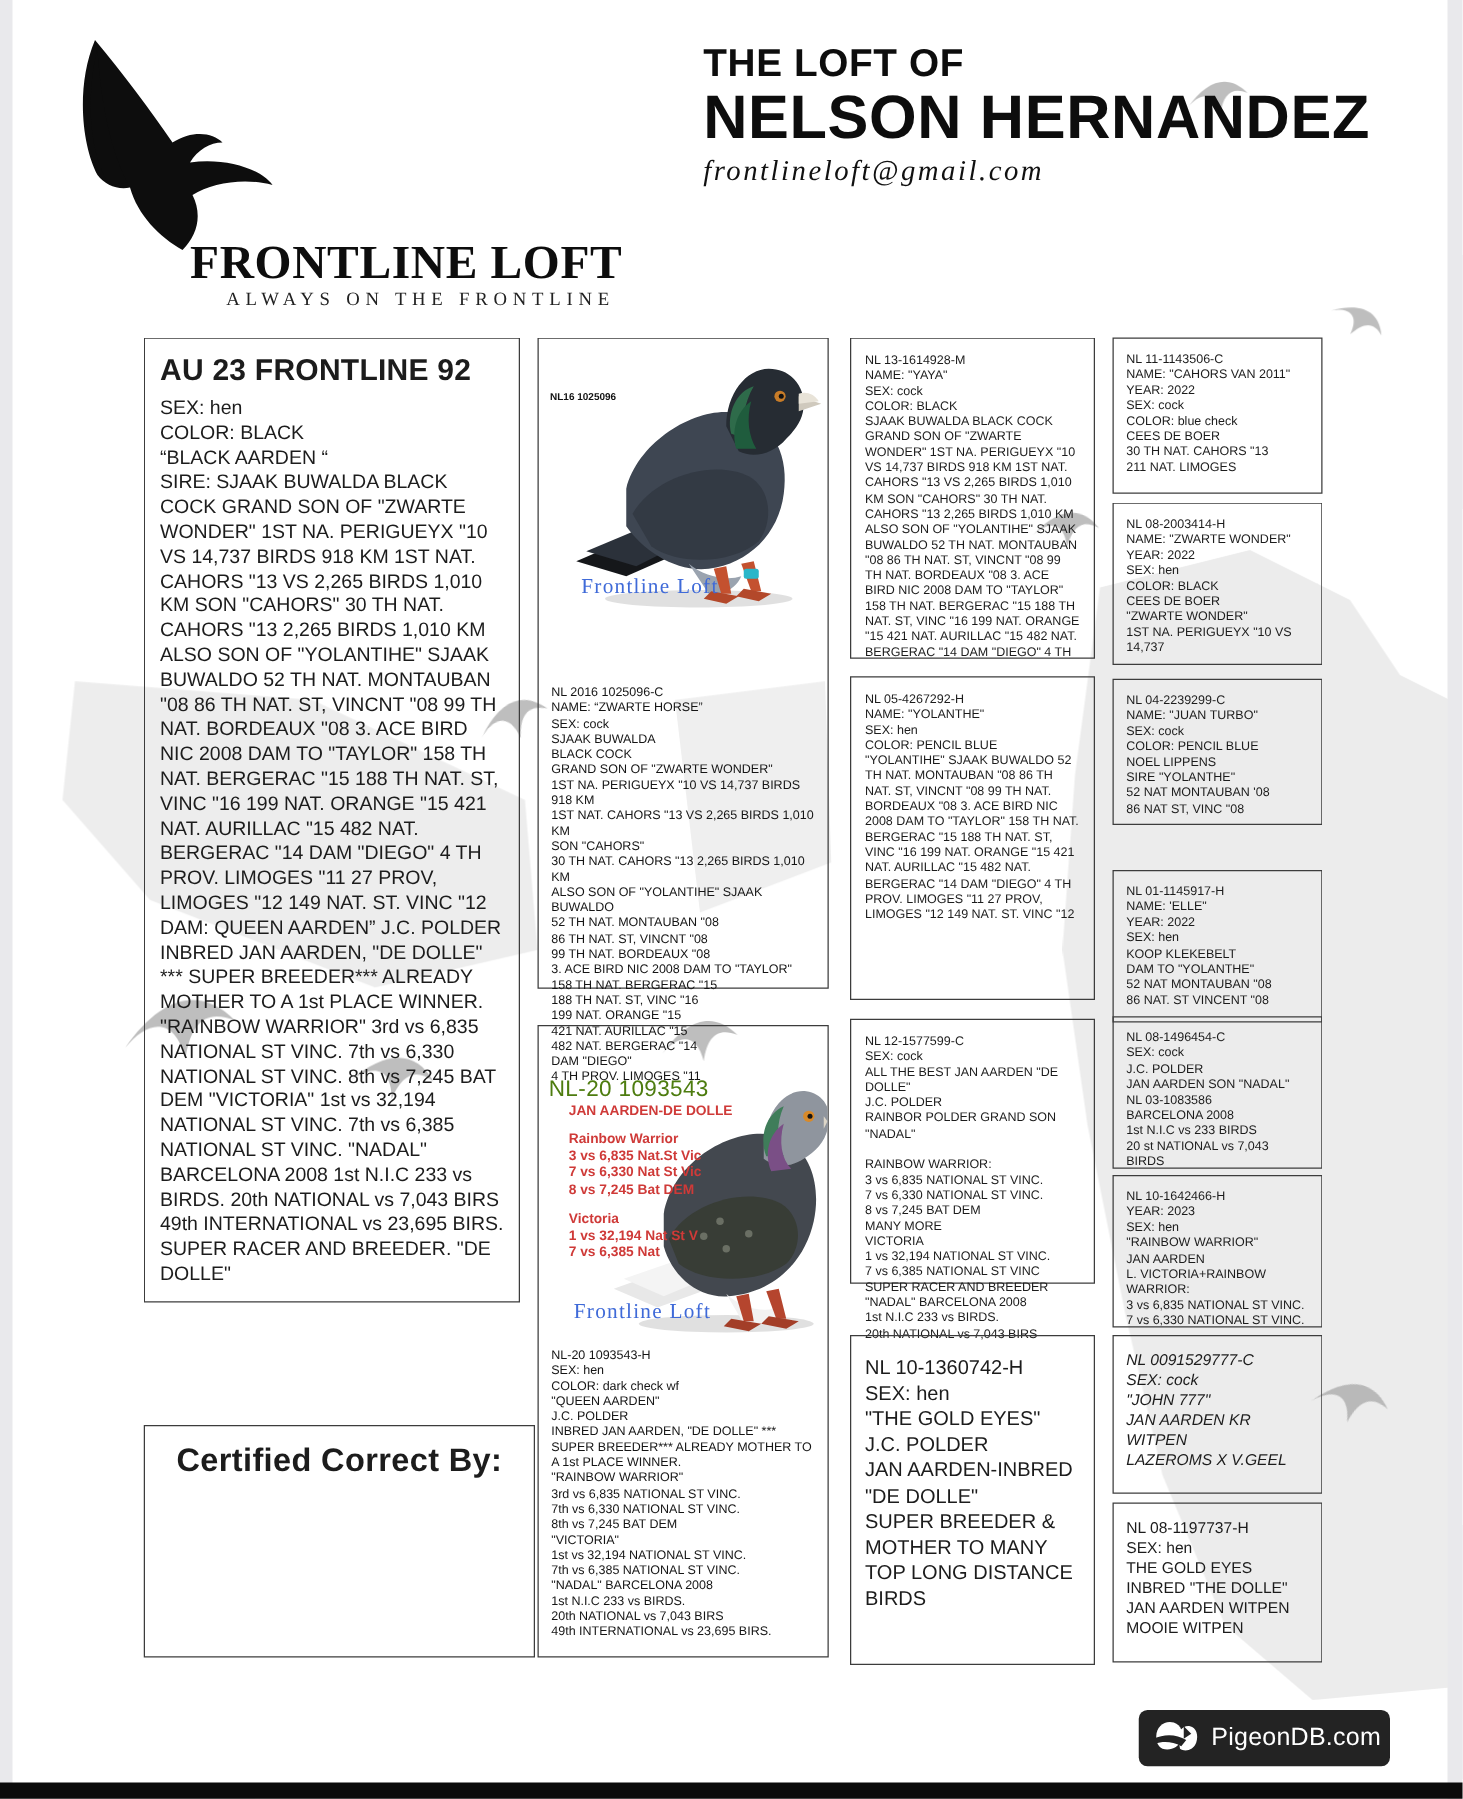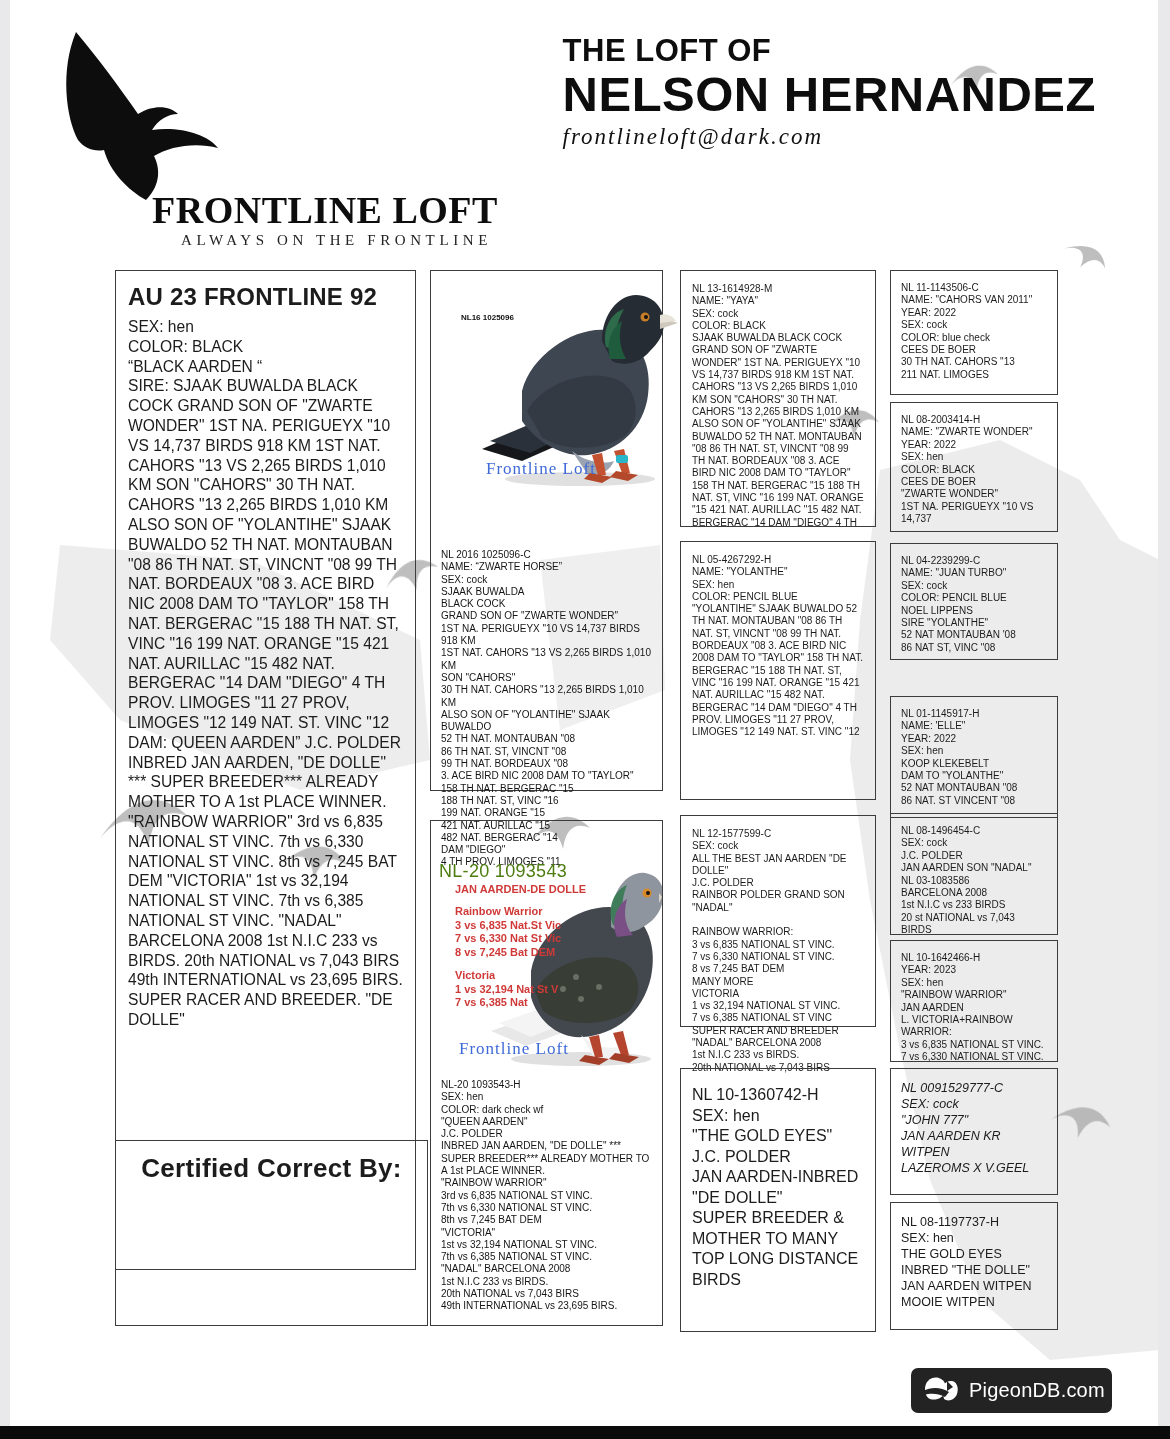--- a/index.html
+++ b/index.html
@@ -16,27 +16,27 @@
   .brand-name{position:absolute;left:152px;top:188px;font-family:"Liberation Serif","DejaVu Serif",serif;
               font-weight:bold;font-size:38px;letter-spacing:.5px;color:#0d0d0d;z-index:2;}
   .brand-tagline{position:absolute;left:181px;top:232px;font-family:"Liberation Serif","DejaVu Serif",serif;
               font-size:15px;letter-spacing:4.6px;color:#222;z-index:2;}
   .owner{position:absolute;right:74px;top:34px;text-align:left;z-index:2;}
   .owner .l1{font-size:31px;font-weight:bold;letter-spacing:.5px;line-height:34px;color:#0d0d0d;}
   .owner .l2{font-size:49px;font-weight:bold;letter-spacing:.5px;line-height:52px;color:#0d0d0d;}
   .owner .l3{font-family:"Liberation Serif","DejaVu Serif",serif;font-style:italic;font-size:23px;
              letter-spacing:2px;margin-top:4px;color:#111;}
   
-  .main-box{left:115px;top:270px;width:301px;height:1000px;padding:10px 12px;}
+  .main-box{left:115px;top:270px;width:301px;height:772px;padding:10px 12px;}
   .main-title{font-size:24px;font-weight:bold;letter-spacing:.2px;margin:2px 0 6px 0;}
   .main-body{font-size:15.6px;line-height:19.8px;}
   .cert-box{left:115px;top:1140px;width:313px;height:186px;}
   .cert-label{text-align:center;margin-top:12px;font-size:26px;font-weight:bold;letter-spacing:.3px;}
   
-  .sire-box{left:430px;top:270px;width:233px;height:521px;padding-left:21px;}
+  .sire-box{left:430px;top:270px;width:233px;height:521px;}
   .dam-box{left:430px;top:820px;width:233px;height:506px;}
   .photo{position:relative;width:100%;background:#fff0;}
   .ringlbl{position:absolute;left:9px;top:42px;font-size:8px;font-weight:bold;color:#111;}
   .photowm{position:absolute;font-family:"Liberation Serif","DejaVu Serif",serif;font-size:17px;color:#3f6ad8;letter-spacing:1px;}
   .smalltext{position:absolute;left:0;right:0;padding:0 10px;font-size:10px;line-height:12.3px;color:#151515;}
   .ov-ring{position:absolute;left:8px;top:40px;font-size:18px;color:#4d7c0f;letter-spacing:.3px;}
   .ov-red{position:absolute;left:24px;color:#cf3a38;font-weight:bold;font-size:11px;line-height:13.5px;}
   
   .c3{left:680px;width:196px;padding:12px 11px;font-size:10px;line-height:12.3px;}
   .c3.big{font-size:16px;line-height:20.5px;padding-top:16px;}
@@ -80,21 +80,21 @@
     <g fill="#0d0d0d">
       <path d="M18,2 C40,28 62,58 80,84 C96,74 112,76 120,84 C110,84 100,90 94,100 C120,96 150,104 160,118 C138,112 112,116 96,126 C104,142 100,158 88,170 C70,160 52,142 46,120 C36,122 26,118 20,110 C8,88 2,40 18,2 Z"></path>
       <path d="M20,8 C10,50 14,96 30,118 L44,116 C30,90 22,48 20,8 Z" opacity=".9"></path>
     </g>
   </svg>
   <div class="brand-name">FRONTLINE LOFT</div>
   <div class="brand-tagline">ALWAYS ON THE FRONTLINE</div>
   <div class="owner">
     <div class="l1">THE LOFT OF</div>
     <div class="l2">NELSON HERNANDEZ</div>
-    <div class="l3">frontlineloft@dark.com</div>
+    <div class="l3">frontlineloft@gmail.com</div>
   </div>
 
   <div class="box main-box">
     <div class="main-title">AU 23 FRONTLINE 92</div>
     <div class="main-body ml">SEX: hen
 COLOR: BLACK
 “BLACK AARDEN “
 SIRE: SJAAK BUWALDA BLACK COCK GRAND SON OF "ZWARTE WONDER" 1ST NA. PERIGUEYX "10 VS 14,737 BIRDS 918 KM 1ST NAT. CAHORS "13 VS 2,265 BIRDS 1,010 KM SON "CAHORS" 30 TH NAT. CAHORS "13 2,265 BIRDS 1,010 KM ALSO SON OF "YOLANTIHE" SJAAK BUWALDO 52 TH NAT. MONTAUBAN "08 86 TH NAT. ST, VINCNT "08 99 TH NAT. BORDEAUX "08 3. ACE BIRD NIC 2008 DAM TO "TAYLOR" 158 TH NAT. BERGERAC "15 188 TH NAT. ST, VINC "16 199 NAT. ORANGE "15 421 NAT. AURILLAC "15 482 NAT. BERGERAC "14 DAM "DIEGO" 4 TH PROV. LIMOGES "11 27 PROV, LIMOGES "12 149 NAT. ST. VINC "12
 DAM: QUEEN AARDEN” J.C. POLDER INBRED JAN AARDEN, "DE DOLLE" *** SUPER BREEDER*** ALREADY MOTHER TO A 1st PLACE WINNER. "RAINBOW WARRIOR" 3rd vs 6,835 NATIONAL ST VINC. 7th vs 6,330 NATIONAL ST VINC. 8th vs 7,245 BAT DEM "VICTORIA" 1st vs 32,194 NATIONAL ST VINC. 7th vs 6,385 NATIONAL ST VINC. "NADAL" BARCELONA 2008 1st N.I.C 233 vs BIRDS. 20th NATIONAL vs 7,043 BIRS 49th INTERNATIONAL vs 23,695 BIRS. SUPER RACER AND BREEDER. "DE DOLLE"</div>
   </div>

